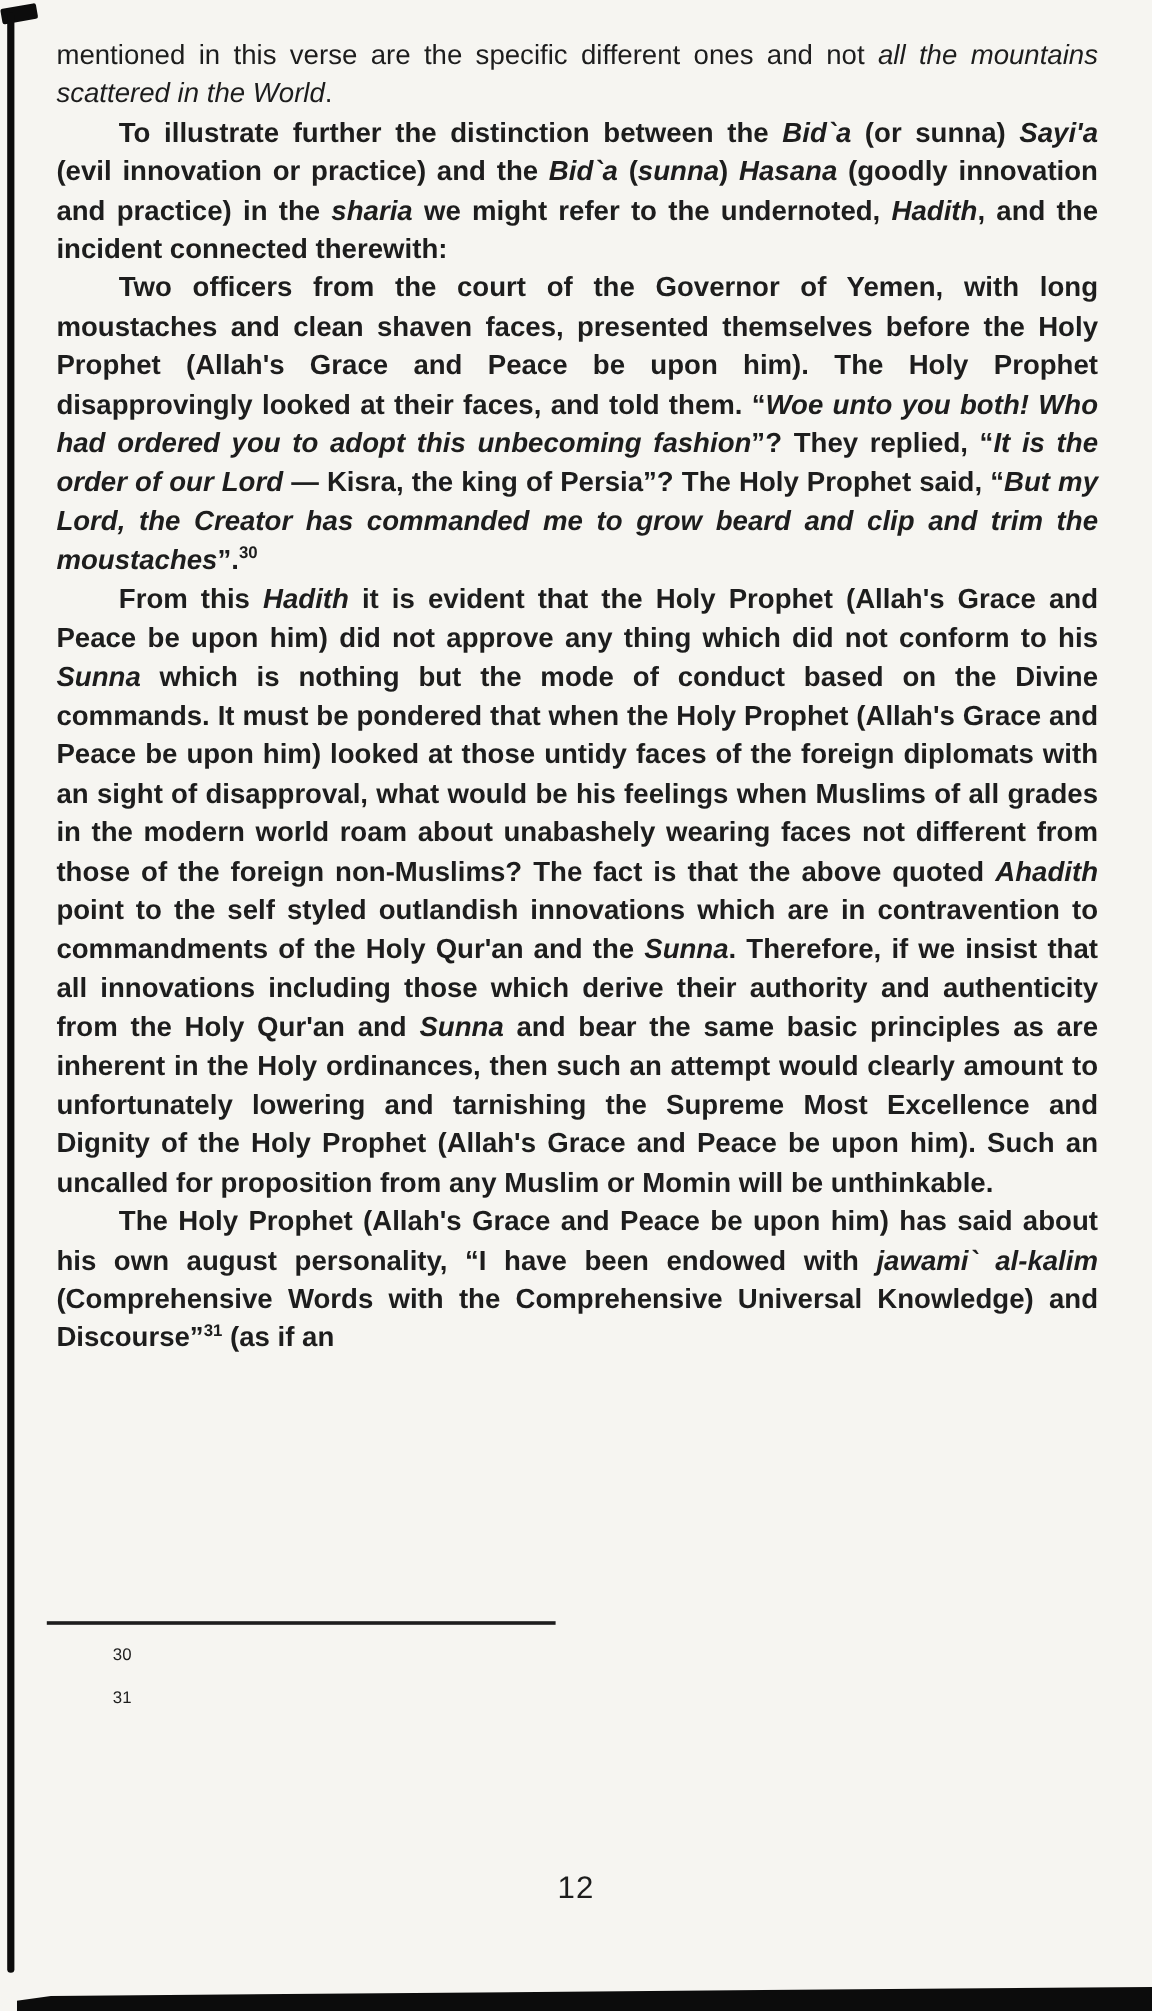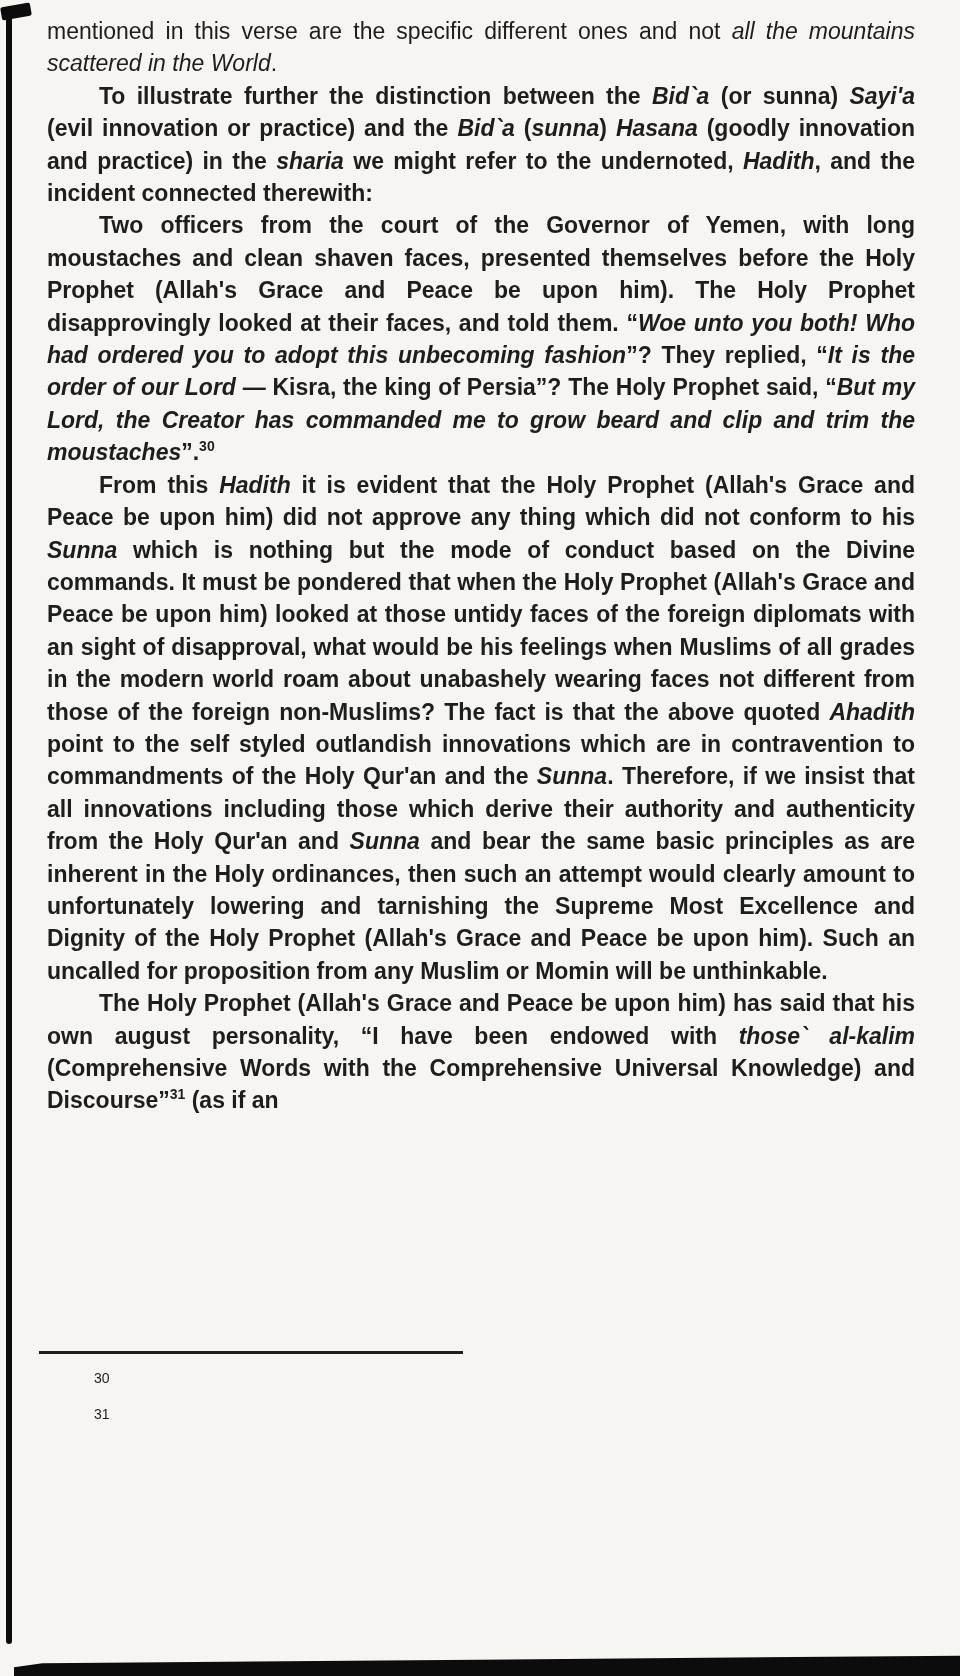--- a/index.html
+++ b/index.html
@@ -9,21 +9,21 @@
     width: 960px;
     height: 1676px;
     background: var(--paper, #f6f5f1);
     overflow: hidden;
     font-family: "Liberation Sans", "DejaVu Sans", sans-serif;
     color: var(--ink, #1d1d1d);
   }
   .body-text {
     position: absolute;
     left: 47px;
-    top: 15px;
+    top: 29px;
     width: 868px;
     font-size: 23px;
     line-height: 32.4px;
   }
   .para { margin: 0; text-align: justify; }
   .para.indent { text-indent: 52px; font-weight: bold; }
   .it { font-style: italic; }
   .body-text sup { font-size: 14px; line-height: 0; vertical-align: super; }
   .footnote-sep {
     position: absolute;
@@ -91,28 +91,29 @@
 
 <div class="page">
   <div class="scan-corner"></div>
   <div class="scan-left"></div>
 
   <div class="body-text">
       <p class="para"><span>mentioned in this verse are the specific different ones and not </span><span class="it">all the mountains scattered in the World</span><span>.</span></p>
       <p class="para indent"><span>To illustrate further the distinction between the </span><span class="it">Bid`a</span><span> (or sunna) </span><span class="it">Sayi'a</span><span> (evil innovation or practice) and the </span><span class="it">Bid`a</span><span> (</span><span class="it">sunna</span><span>) </span><span class="it">Hasana</span><span> (goodly innovation and practice) in the </span><span class="it">sharia</span><span> we might refer to the undernoted, </span><span class="it">Hadith</span><span>, and the incident connected therewith:</span></p>
       <p class="para indent"><span>Two officers from the court of the Governor of Yemen, with long moustaches and clean shaven faces, presented themselves before the Holy Prophet (Allah's Grace and Peace be upon him). The Holy Prophet disapprovingly looked at their faces, and told them. “</span><span class="it">Woe unto you both! Who had ordered you to adopt this unbecoming fashion</span><span>”? They replied, “</span><span class="it">It is the order of our Lord</span><span> — Kisra, the king of Persia”? The Holy Prophet said, “</span><span class="it">But my Lord, the Creator has commanded me to grow beard and clip and trim the moustaches</span><span>”.</span><sup>30</sup></p>
       <p class="para indent"><span>From this </span><span class="it">Hadith</span><span> it is evident that the Holy Prophet (Allah's Grace and Peace be upon him) did not approve any thing which did not conform to his </span><span class="it">Sunna</span><span> which is nothing but the mode of conduct based on the Divine commands. It must be pondered that when the Holy Prophet (Allah's Grace and Peace be upon him) looked at those untidy faces of the foreign diplomats with an sight of disapproval, what would be his feelings when Muslims of all grades in the modern world roam about unabashely wearing faces not different from those of the foreign non-Muslims? The fact is that the above quoted </span><span class="it">Ahadith</span><span> point to the self styled outlandish innovations which are in contravention to commandments of the Holy Qur'an and the </span><span class="it">Sunna</span><span>. Therefore, if we insist that all innovations including those which derive their authority and authenticity from the Holy Qur'an and </span><span class="it">Sunna</span><span> and bear the same basic principles as are inherent in the Holy ordinances, then such an attempt would clearly amount to unfortunately lowering and tarnishing the Supreme Most Excellence and Dignity of the Holy Prophet (Allah's Grace and Peace be upon him). Such an uncalled for proposition from any Muslim or Momin will be unthinkable.</span></p>
-      <p class="para indent"><span>The Holy Prophet (Allah's Grace and Peace be upon him) has said that his own august personality, “I have been endowed with </span><span class="it">those` al-kalim</span><span> (Comprehensive Words with the Comprehensive Universal Knowledge) and Discourse”</span><sup>31</sup><span> (as if an</span></p>
+      <p class="para indent"><span>The Holy Prophet (Allah's Grace and Peace be upon him) has said about his own august personality, “I have been endowed with </span><span class="it">jawami` al-kalim</span><span> (Comprehensive Words with the Comprehensive Universal Knowledge) and Discourse”</span><sup>31</sup><span> (as if an</span></p>
     </div>
 
   <div class="footnote-sep"></div>
   <div class="footnotes">
       <div class="footnote">
         <span class="fn-marker">30</span>
       </div>
       <div class="footnote">
         <span class="fn-marker">31</span>
       </div>
     </div>
 
+  <div class="page-number">12</div>
 
   <div class="scan-bottom"></div>
 </div>
 
 </body></html>

